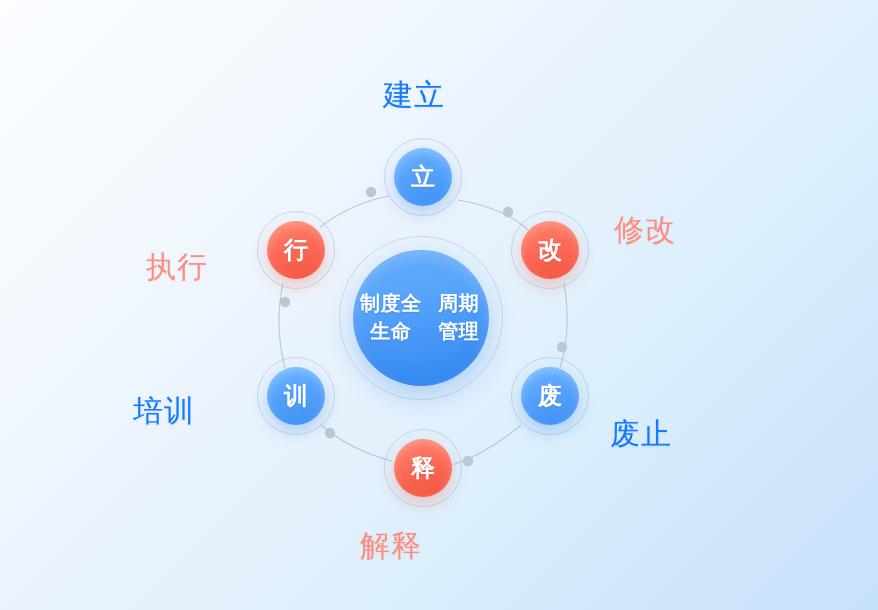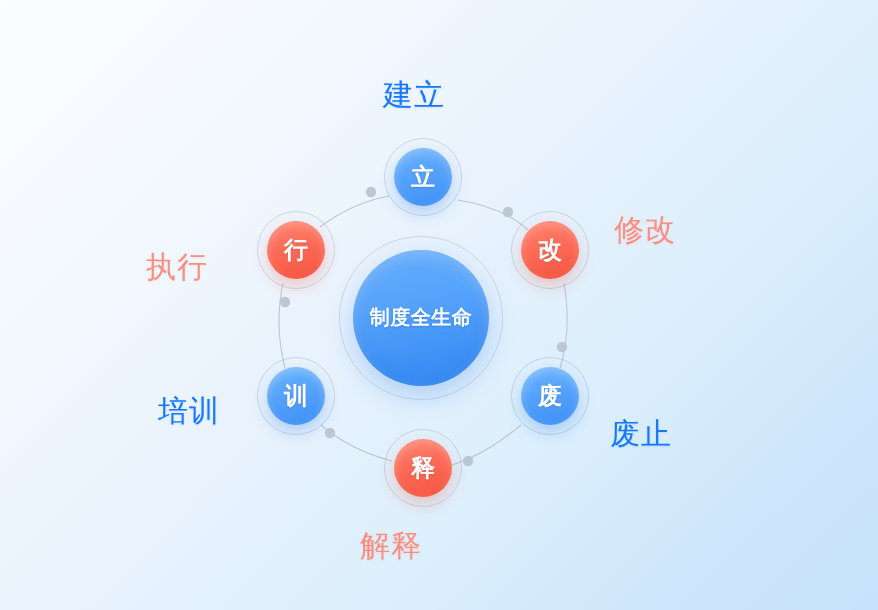--- a/index.html
+++ b/index.html
@@ -145,20 +145,21 @@
       <circle cx="468" cy="461" r="5.2"></circle>
       <circle cx="330" cy="433" r="5.2"></circle>
       <circle cx="285" cy="302" r="5.2"></circle>
       <circle cx="371" cy="192" r="5.2"></circle>
     </g>
   </svg>
 
   <div class="hub-ring" style="left:339px; top:236px; width:164px; height:164px;"></div>
   <div class="hub-core" style="left:353px; top:250px; width:136px; height:136px;">
     <span class="hub-text">制度全生命</span>
+    <span class="hub-text">周期管理</span>
   </div>
 
   <div class="node-wrap" style="left:384px; top:138px;">
     <div class="node-ring"></div>
     <div class="node-circle blue">
       <span class="node-char">立</span>
     </div>
   </div>
   <div class="caption blue" style="left:383px; top:80px;">建立</div>
 
@@ -185,21 +186,21 @@
     </div>
   </div>
   <div class="caption coral" style="left:360px; top:531px;">解释</div>
 
   <div class="node-wrap" style="left:257px; top:357px;">
     <div class="node-ring"></div>
     <div class="node-circle blue">
       <span class="node-char">训</span>
     </div>
   </div>
-  <div class="caption blue" style="left:158px; top:396px;">培训</div>
+  <div class="caption blue" style="left:133px; top:396px;">培训</div>
 
   <div class="node-wrap" style="left:257px; top:211px;">
     <div class="node-ring"></div>
     <div class="node-circle coral">
       <span class="node-char">行</span>
     </div>
   </div>
   <div class="caption coral" style="left:146px; top:252px;">执行</div>
 
 </div>

